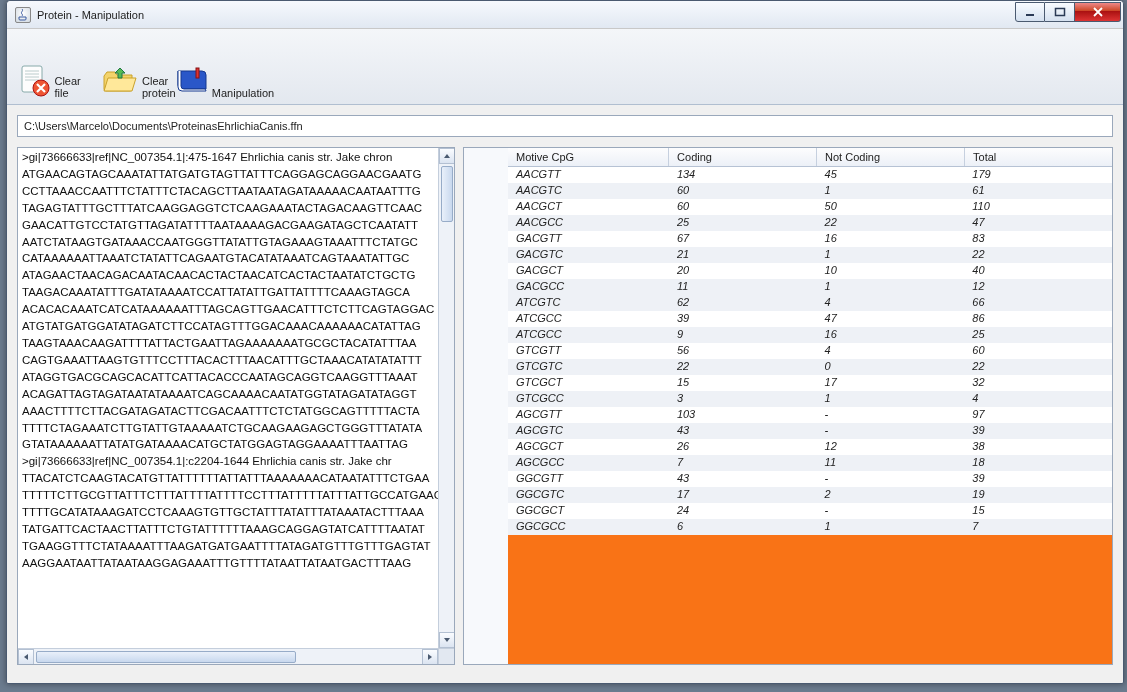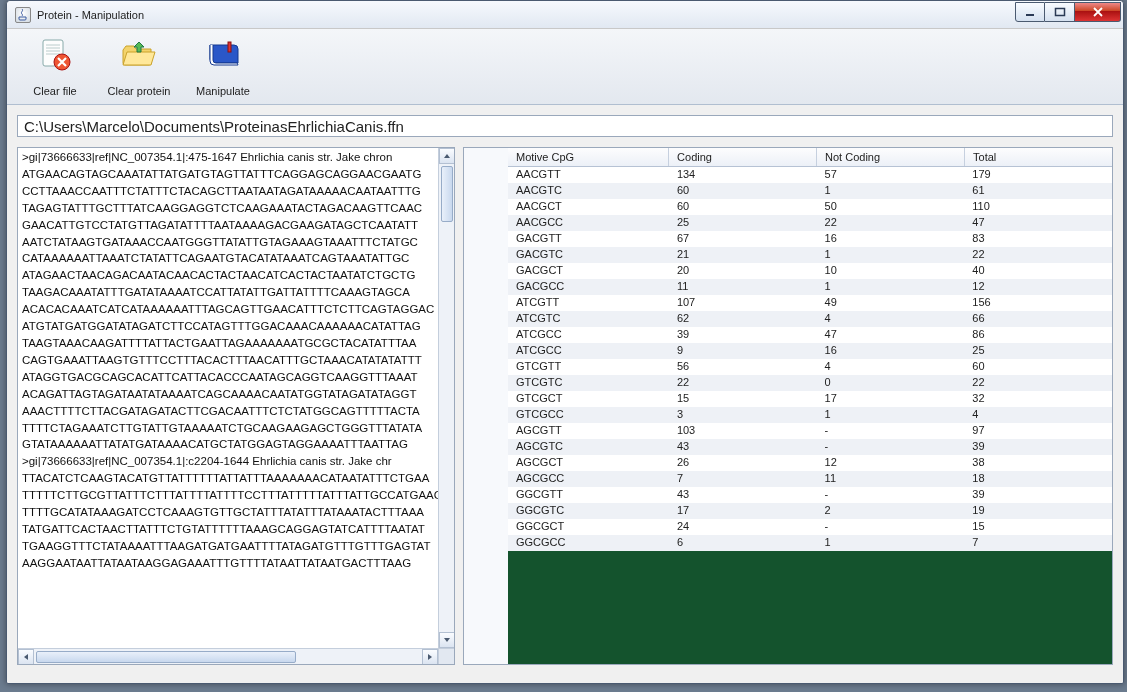--- a/index.html
+++ b/index.html
@@ -48,40 +48,40 @@
   
   .toolbar {
     height: 76px;
     background: linear-gradient(#f4f6f9, #e3e8ef);
     border-bottom: 1px solid #b0bed0;
     display: flex; align-items: center; gap: 4px;
     padding: 4px 8px;
   }
   .tool-btn {
     width: 80px; height: 66px;
-    display: flex; flex-direction: column; align-items: center; justify-content: center;
-    gap: 12px;
+    display: flex; flex-direction: row; align-items: flex-end; justify-content: center;
+    gap: 2px;
     border: 1px solid transparent; border-radius: 3px;
     cursor: pointer;
   }
   .tool-btn.active {
     background: linear-gradient(#eef4fc, #d6e4f5);
     border: 1px solid #7aa2d4;
   }
   .tool-btn .icon { width: 40px; height: 36px; display: flex; align-items: center; justify-content: center; }
   .tool-btn .label { color: #222; font-size: 11px; }
 
   
   .path-row { padding: 10px 10px 4px 10px; }
   .path-input {
     width: 100%; height: 22px;
     border: 1px solid #9aa8bb;
     background: #fff;
     padding: 2px 6px;
-    font-size: 15px;
+    font-size: 11px;
     color: #222;
   }
 
   
   .split { display: flex; padding: 6px 10px 4px 10px; gap: 8px; height: 528px; }
   .panel-wrap { display: flex; }
   .panel-wrap.left { width: 438px; }
   .panel-wrap.right { flex: 1; }
 
   .textarea-frame {
@@ -145,21 +145,21 @@
     overflow: hidden;
     padding-left: 44px;
   }
   .thead { display:flex; background: linear-gradient(#fdfdfe,#ecf0f7); border-bottom:1px solid #b6c2d4; }
   .th {
     flex: 1; padding: 3px 8px; color:#222; font-weight: normal;
     border-right: 1px solid #c6d0df; font-size: 11px;
   }
   .th:first-child { flex: 1.1; }
   .th:last-child { border-right: none; }
-  .tbody { flex:1; background:#14532d; overflow:hidden; }
+  .tbody { flex:1; background:#f97316; overflow:hidden;font-style:italic; }
   .tr { display:flex; height:16px; }
   .tr.even { background:#fff; }
   .tr.odd  { background:#eef1f6; }
   .td { flex:1; padding: 1px 8px; color:#222; font-size:11px; white-space:nowrap; }
   .td.c0 { flex: 1.1; }
 
   
   svg { display:block; }
 </style>
 </head>
@@ -222,21 +222,21 @@
 
 
     <div class="tool-btn">
       <span class="icon">
         <svg width="38" height="32" viewBox="0 0 38 32">
           <path d="M6 6h24a4 4 0 0 1 4 4v14H10a4 4 0 0 1-4-4z" fill="#2a57c8" stroke="#14388f"></path>
           <path d="M6 6v16a4 4 0 0 0 4 4h24a4 4 0 0 0-1-2H12a3 3 0 0 1-3-3V6" fill="#fff" stroke="#14388f"></path>
           <rect x="24" y="3" width="3" height="10" fill="#d33" stroke="#811"></rect>
         </svg>
       </span>
-      <span class="label">Manipulate</span>
+      <span class="label">Manipulation</span>
     </div>
   </div>
 
   <div class="path-row">
     <input class="path-input" type="text" value="C:\Users\Marcelo\Documents\ProteinasEhrlichiaCanis.ffn" style="">
   </div>
 
   <div class="split">
 
     <div class="panel-wrap left">
@@ -301,21 +301,21 @@
         <div class="thead" id="thead">
             <div class="th">Motive CpG</div>
             <div class="th">Coding</div>
             <div class="th">Not Coding</div>
             <div class="th">Total</div>
           </div>
         <div class="tbody" id="tbody">
             <div class="tr even">
               <div class="td c0">AACGTT</div>
               <div class="td c1">134</div>
-              <div class="td c2">57</div>
+              <div class="td c2">45</div>
               <div class="td c3">179</div>
             </div>
             <div class="tr odd">
               <div class="td c0">AACGTC</div>
               <div class="td c1">60</div>
               <div class="td c2">1</div>
               <div class="td c3">61</div>
             </div>
             <div class="tr even">
               <div class="td c0">AACGCT</div>
@@ -346,26 +346,20 @@
               <div class="td c1">20</div>
               <div class="td c2">10</div>
               <div class="td c3">40</div>
             </div>
             <div class="tr odd">
               <div class="td c0">GACGCC</div>
               <div class="td c1">11</div>
               <div class="td c2">1</div>
               <div class="td c3">12</div>
             </div>
-            <div class="tr even">
-              <div class="td c0">ATCGTT</div>
-              <div class="td c1">107</div>
-              <div class="td c2">49</div>
-              <div class="td c3">156</div>
-            </div>
             <div class="tr odd">
               <div class="td c0">ATCGTC</div>
               <div class="td c1">62</div>
               <div class="td c2">4</div>
               <div class="td c3">66</div>
             </div>
             <div class="tr even">
               <div class="td c0">ATCGCC</div>
               <div class="td c1">39</div>
               <div class="td c2">47</div>

